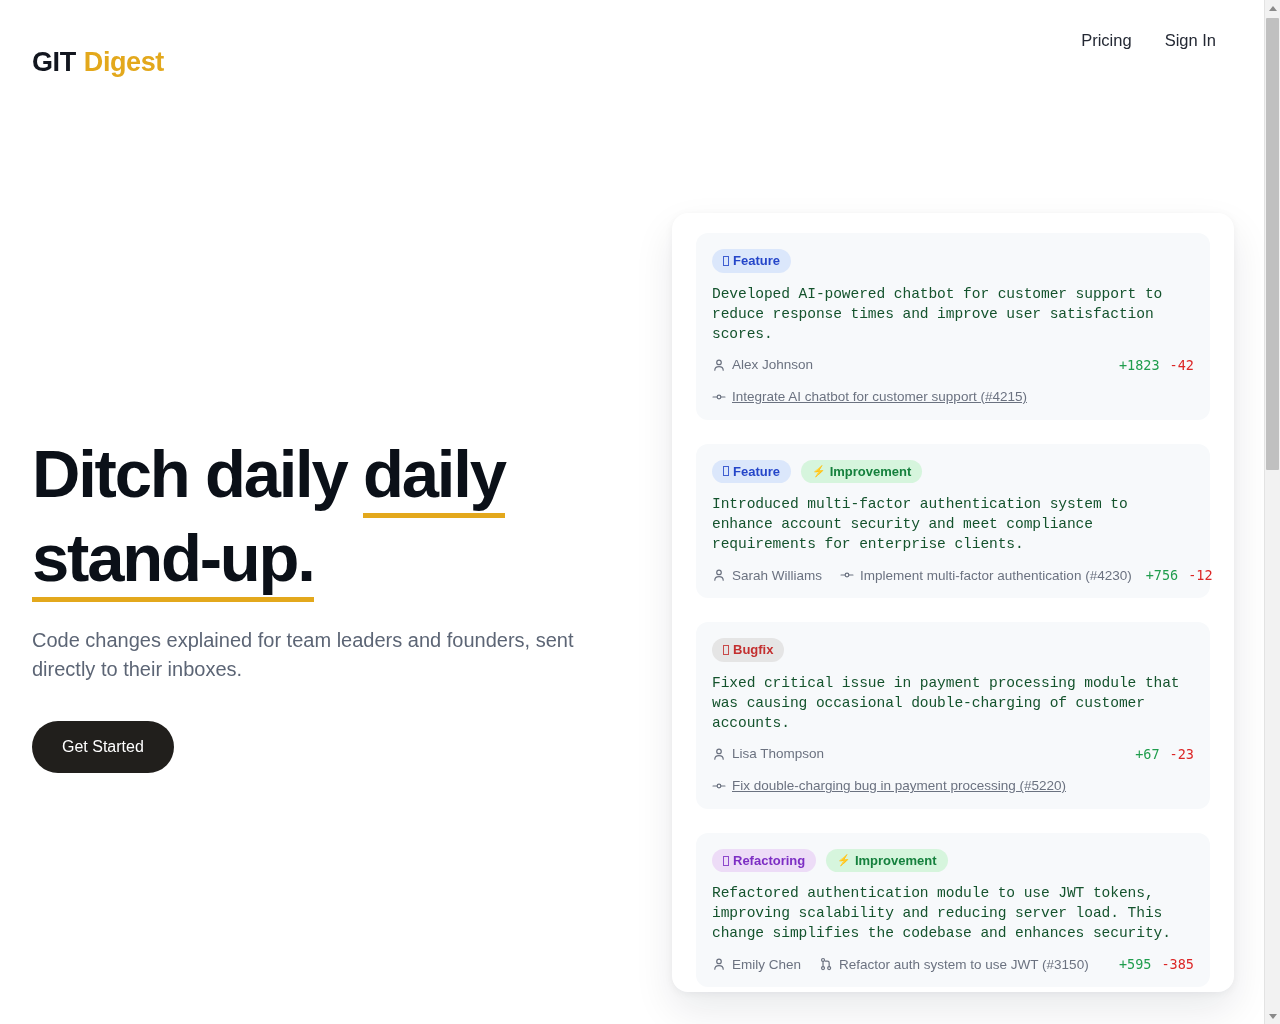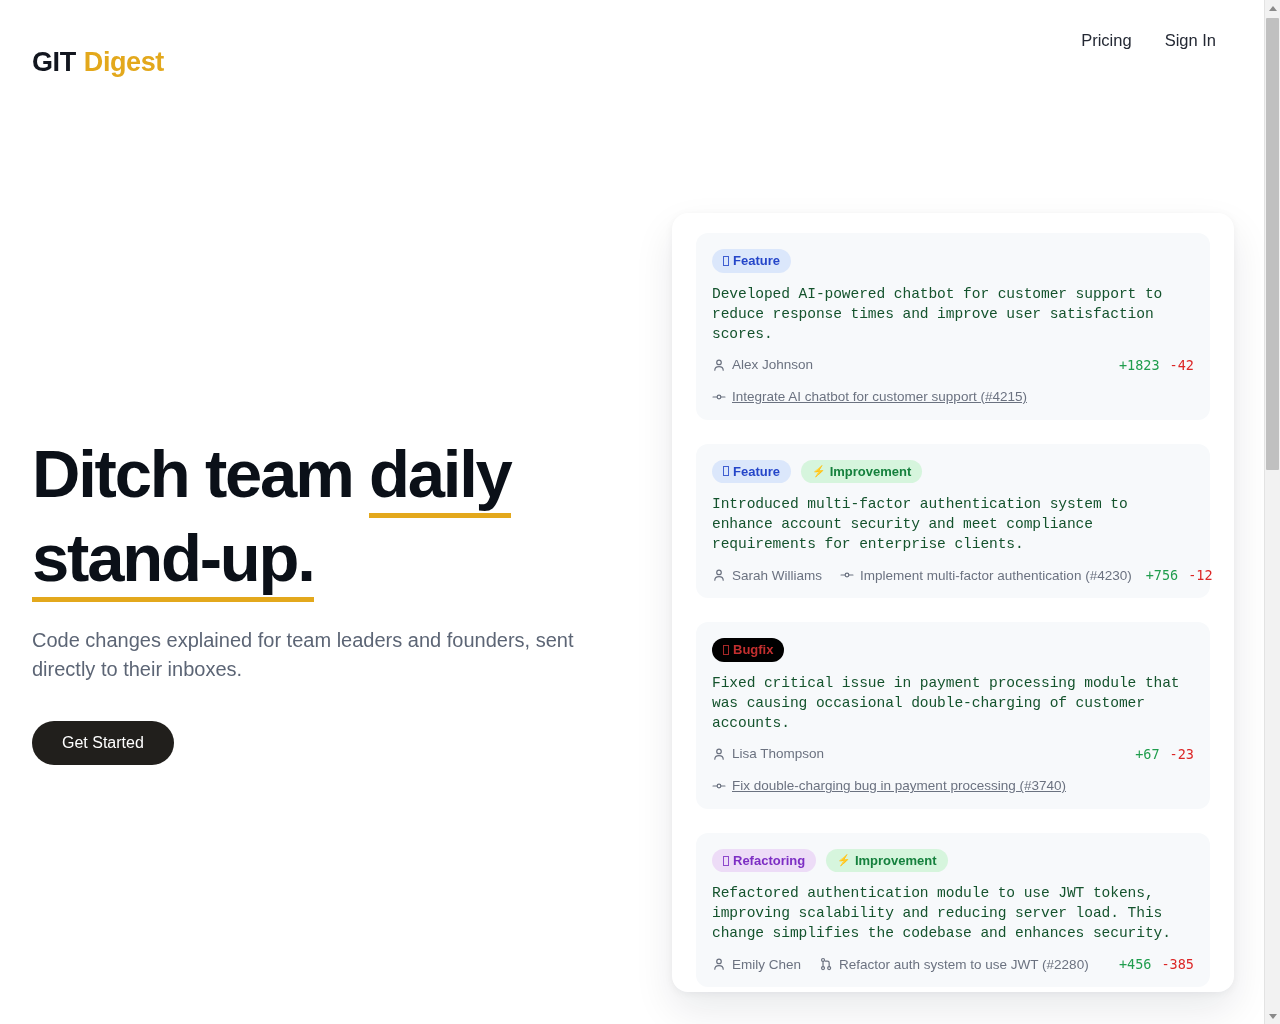--- a/index.html
+++ b/index.html
@@ -93,21 +93,21 @@
   }
 
   .cta {
     display: inline-block;
     margin-top: 38px;
     background: #211f1c;
     color: #ffffff;
     border: none;
     border-radius: 999px;
     padding: 0 30px;
-    height: 44px;
+    height: 52px;
     line-height: 44px;
     font-size: 16px;
     font-family: "Liberation Sans", sans-serif;
     cursor: pointer;
   }
 
   
   .preview-panel {
     position: absolute;
     left: 672px;
@@ -142,21 +142,21 @@
     gap: 4px;
     border-radius: 999px;
     padding: 4px 11px;
     font-size: 13px;
     font-weight: bold;
     line-height: 1.2;
     white-space: nowrap;
   }
   .badge-feature     { background: #dbe7fb; color: #2546c9; }
   .badge-improvement { background: #d6f5dd; color: #15803d; }
-  .badge-bugfix      { background: #000000; color: #c32f2f; }
+  .badge-bugfix      { background: #e5e5e5; color: #c32f2f; }
   .badge-refactoring { background: #eddcf7; color: #7d2ec4; }
   .badge-glyph { font-size: 11px; line-height: 1; }
   .badge-tofu {
     display: inline-block;
     width: 6px; height: 10px;
     border: 1px solid currentColor;
     opacity: .85;
   }
 
   .commit-summary {
@@ -249,21 +249,21 @@
       <span class="logo-git">GIT</span>
       <span class="logo-digest">Digest</span>
     </div>
     <nav class="nav">
       <a class="nav-link">Pricing</a>
       <a class="nav-link">Sign In</a>
     </nav>
   </header>
 
   <section class="hero">
-    <h1 class="hero-title"><span>Ditch team </span><span class="hl">daily stand-up.</span></h1>
+    <h1 class="hero-title"><span>Ditch daily </span><span class="hl">daily stand-up.</span></h1>
     <p class="hero-sub">Code changes explained for team leaders and founders, sent directly to their inboxes.</p>
     <button class="cta">Get Started</button>
   </section>
 
   <section class="preview-panel">
     <div id="cards-host">
         <div class="commit-card">
           <div class="badges">
             <span class="badge badge-feature">
               <span class="badge-tofu"></span>
@@ -350,21 +350,21 @@
               <span class="add">+67</span>
               <span class="del">-23</span>
             </span>
           </div>
           <div class="meta-row sub">
             <span class="meta-item">
               <svg width="14" height="14" viewBox="0 0 16 16" fill="none" stroke="#6b7280" stroke-width="1.4" stroke-linecap="round" stroke-linejoin="round" class="ic">
                 <circle cx="8" cy="8" r="2.1"></circle>
                 <path d="M1.2 8h4.7M10.1 8h4.7"></path>
               </svg>
-              <span>Fix double-charging bug in payment processing (#3740)</span>
+              <span>Fix double-charging bug in payment processing (#5220)</span>
             </span>
           </div>
         </div>
         <div class="commit-card">
           <div class="badges">
             <span class="badge badge-refactoring">
               <span class="badge-tofu"></span>
               <span>Refactoring</span>
             </span>
             <span class="badge badge-improvement">
@@ -381,25 +381,25 @@
               </svg>
               <span>Emily Chen</span>
             </span>
             <span class="meta-item">
               <svg width="14" height="14" viewBox="0 0 16 16" fill="none" stroke="#6b7280" stroke-width="1.4" stroke-linecap="round" stroke-linejoin="round" class="ic">
                 <circle cx="4.6" cy="3.4" r="1.7"></circle>
                 <circle cx="4.6" cy="12.6" r="1.7"></circle>
                 <circle cx="11.6" cy="12.6" r="1.7"></circle>
                 <path d="M4.6 5.1v5.8M11.6 10.9V6.6a2 2 0 0 0-2-2H7.2"></path>
               </svg>
-              <span>Refactor auth system to use JWT (#2280)</span>
+              <span>Refactor auth system to use JWT (#3150)</span>
             </span>
             <span class="spacer"></span>
             <span class="stats">
-              <span class="add">+456</span>
+              <span class="add">+595</span>
               <span class="del">-385</span>
             </span>
           </div>
         </div>
       </div>
   </section>
 
 </div>
 
 <div class="scrollbar">

